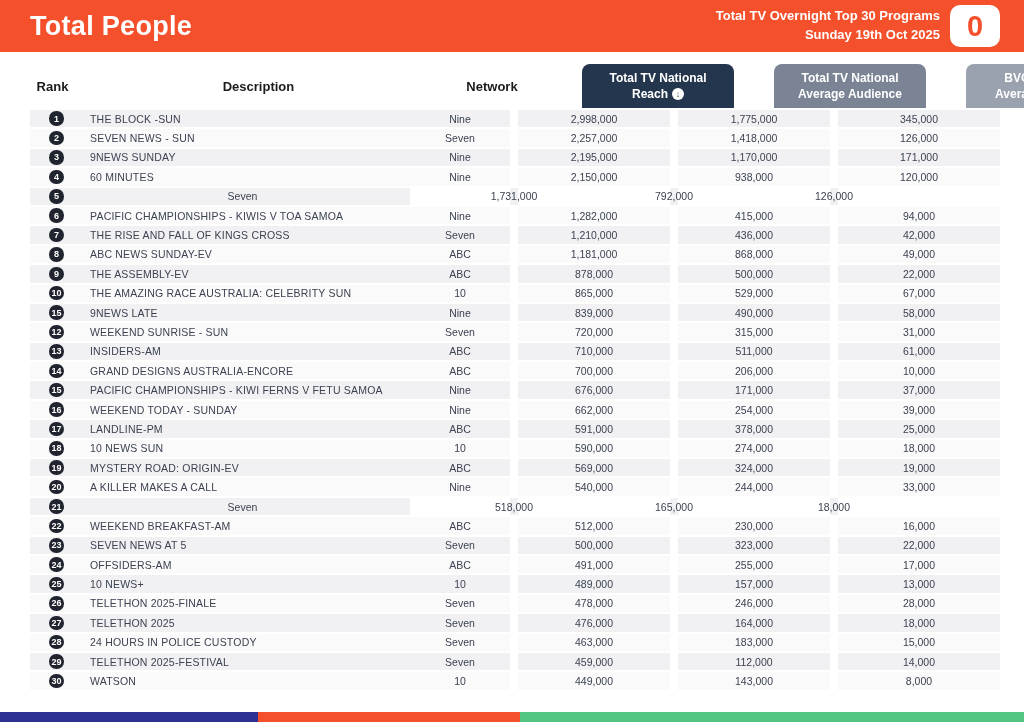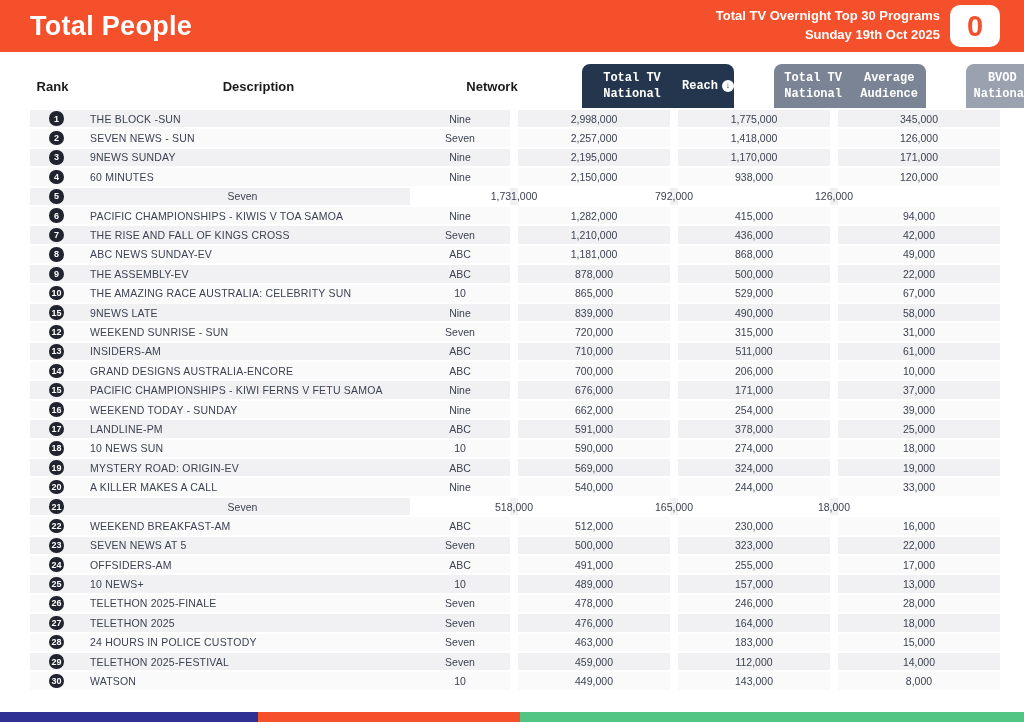--- a/index.html
+++ b/index.html
@@ -32,22 +32,22 @@
     display:grid;
     grid-template-columns:45px 335px 100px 8px 152px 8px 152px 8px 162px;
   }
   .thead { height:44px; margin-bottom:2px;gap:16px; }
   .h-label {
     align-self:center; text-align:center;
     font-size:13px; font-weight:bold; color:#1b1b1b;
   }
   .tab {
     height:44px; border-radius:8px 8px 0 0;
-    display:flex; flex-direction:row; align-items:center; justify-content:center;
-    color:#fff; font-size:12px; font-weight:bold; line-height:1.35; text-align:center;font-family:Liberation Mono, monospace;
+    display:flex; flex-direction:column; align-items:center; justify-content:center;
+    color:#fff; font-size:12px; font-weight:bold; line-height:1.35; text-align:center;
   }
   .tab-reach { background:#24364E; }
   .tab-avg   { background:#7A8494; }
   .tab-bvod  { background:#9AA2AF; }
   .tab-line2 { display:flex; align-items:center; gap:4px; }
   .sort-icon {
     width:12px; height:12px; border-radius:50%;
     background:#fff; color:#24364E;
     display:inline-flex; align-items:center; justify-content:center;
     font-size:9px; font-weight:bold; line-height:1;

